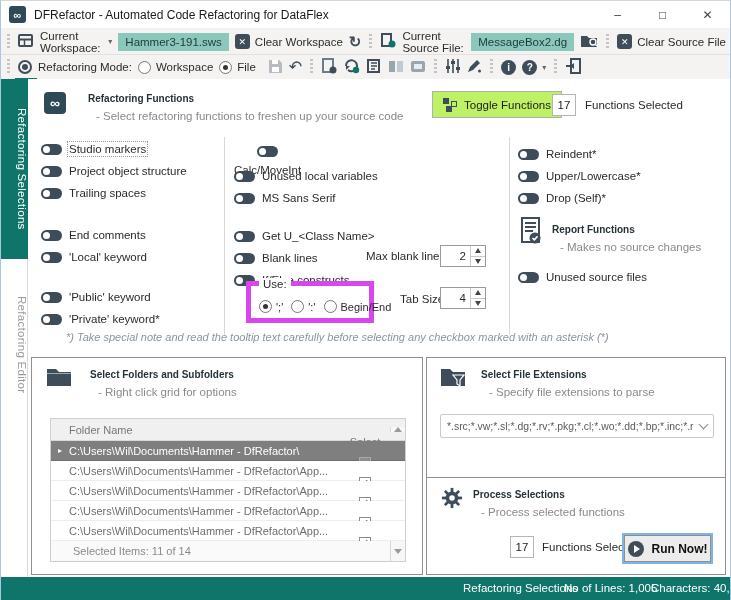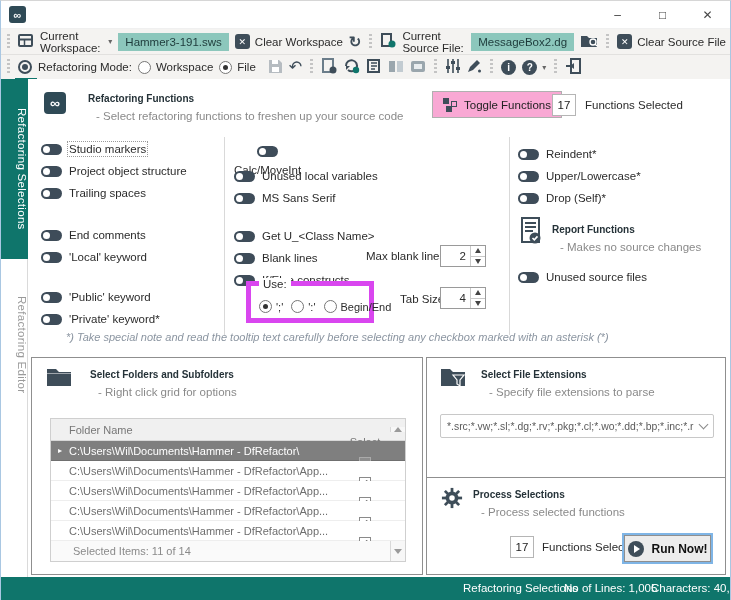--- a/index.html
+++ b/index.html
@@ -41,21 +41,21 @@
   .tabstrip { position:absolute; left:0; top:78px; bottom:23px; width:27px; background:#fff; border-right:1px solid #dadada;}
   .vtab { writing-mode:vertical-rl; text-align:center; padding:10px 0; width:27px; font-size:11.5px; letter-spacing:0.3px;}
   .vtab.active { background:#0F756B; color:#fff; height:180px; }
   .vtab.inactive { color:#9a9a9a; height:160px; margin-top:6px;}
 
   
   .content { position:absolute; left:27px; top:78px; width:704px; height:499px; background:#fff; }
   .h-title { font-weight:bold; font-size:10px; color:#253238;}
   .h-sub { font-size:11.5px; color:#8a8a8a; }
   .logo-big { width:22px; height:22px; background:#2F4A56; border-radius:4px; color:#fff; font-weight:bold; font-size:14px; display:flex; align-items:center; justify-content:center;}
-  .btn { display:inline-flex; align-items:center; gap:7px; background:#f9a8d4; border:1px solid #b0b0b0; padding:0 10px; height:27px; font-size:11.5px; color:#222;}
+  .btn { display:inline-flex; align-items:center; gap:7px; background:#bef264; border:1px solid #b0b0b0; padding:0 10px; height:27px; font-size:11.5px; color:#222;}
   .tgf-ic { width:14px; height:14px; position:relative; }
   .tgf-ic i { position:absolute; width:6px; height:6px; }
   .tgf-ic .a { left:0; top:0; background:#3E4D59; }
   .tgf-ic .b { right:0; top:3px; border:1.5px solid #3E4D59; }
   .tgf-ic .c { left:3px; bottom:0; background:#3E4D59; }
   .count-box { width:24px; height:22px; border:1px solid #b5b5b5; background:#fff; display:flex; align-items:center; justify-content:center; font-size:11.5px; color:#222;}
 
   .toggle-row { position:absolute; display:flex; align-items:center; gap:7px; height:16px; white-space:nowrap;}
   .toggle { width:21px; height:11px; border-radius:6px; background:#3E4C59; position:relative; flex:0 0 auto;}
   .toggle::after { content:""; position:absolute; left:2px; top:2px; width:7px; height:7px; border-radius:50%; background:#fff;}
@@ -105,20 +105,21 @@
   .statusbar { position:absolute; left:0; right:0; bottom:0; height:23px; background:#0F756B; color:#fff; font-size:11.5px;}
   .statusbar span { position:absolute; top:5px; white-space:nowrap;}
 </style>
 </head>
 <body>
 
 <div class="window">
 
   <div class="titlebar">
     <div class="title-logo">∞</div>
+    <div class="title-text">DFRefactor - Automated Code Refactoring for DataFlex</div>
     <div class="win-controls">
       <div class="win-btn">–</div>
       <div class="win-btn">□</div>
       <div class="win-btn">✕</div>
     </div>
   </div>
 
   <div class="toolbar tb1">
     <div class="grip"></div>
     <span>

